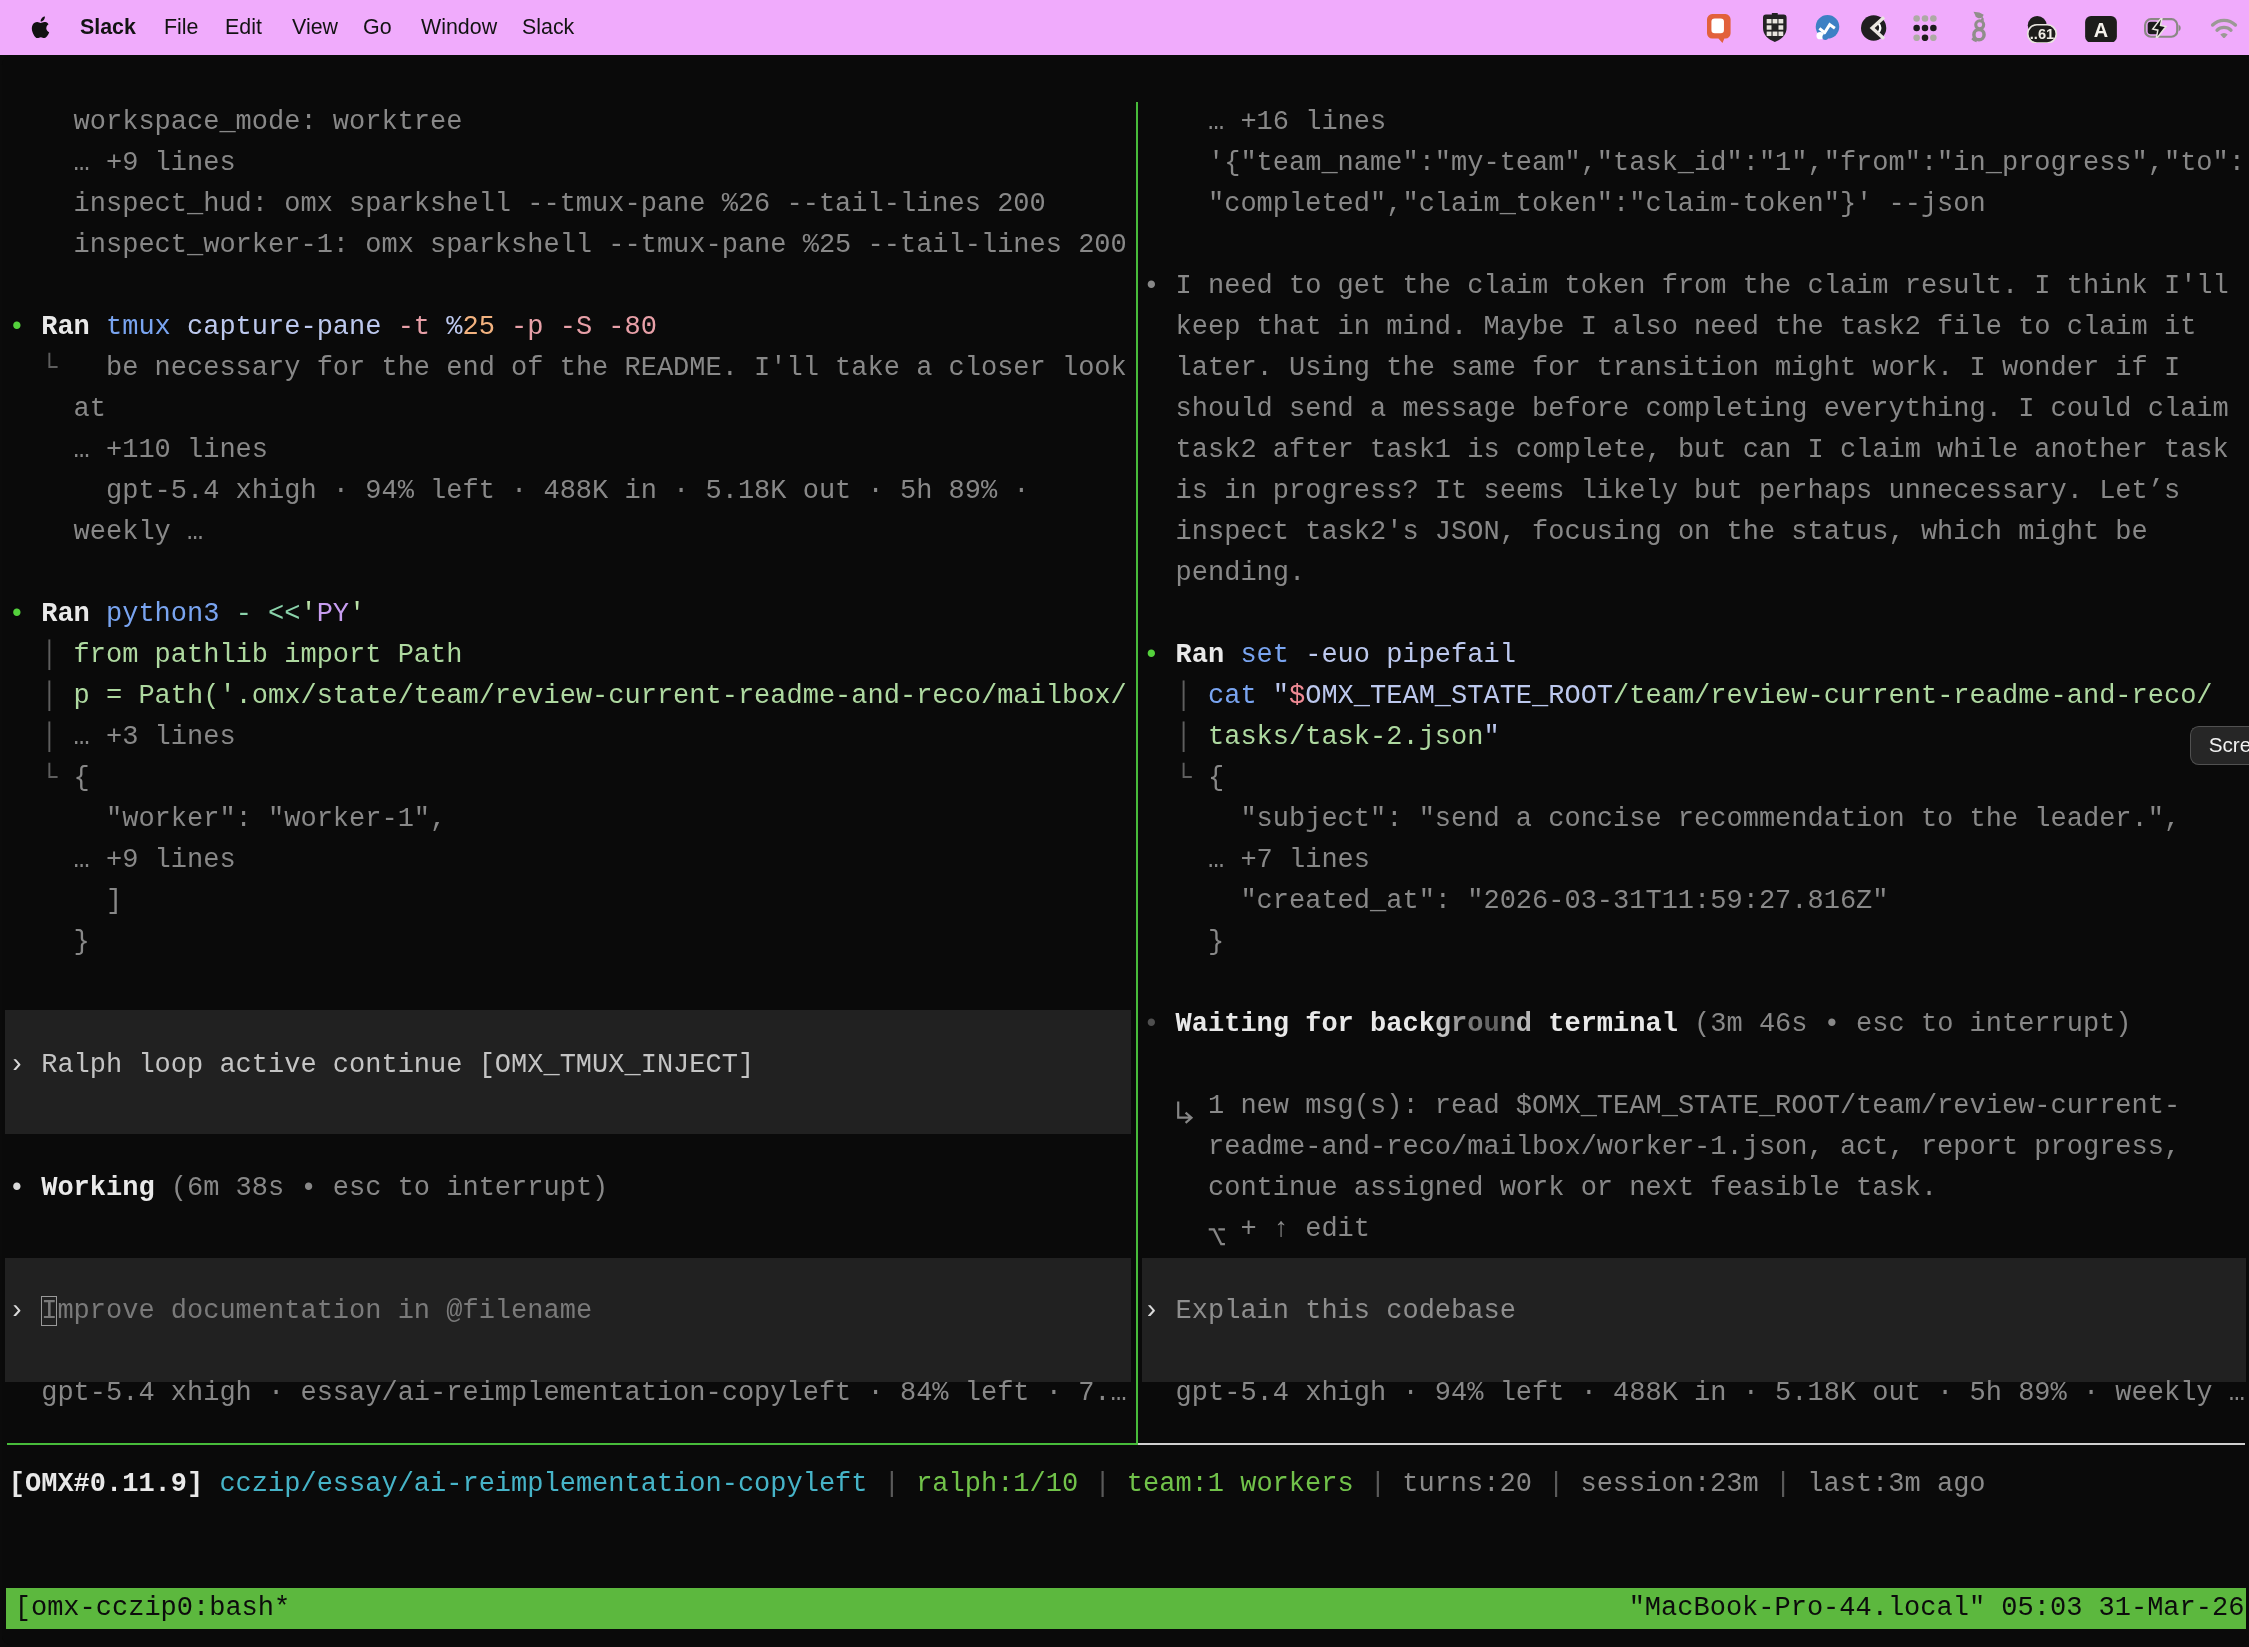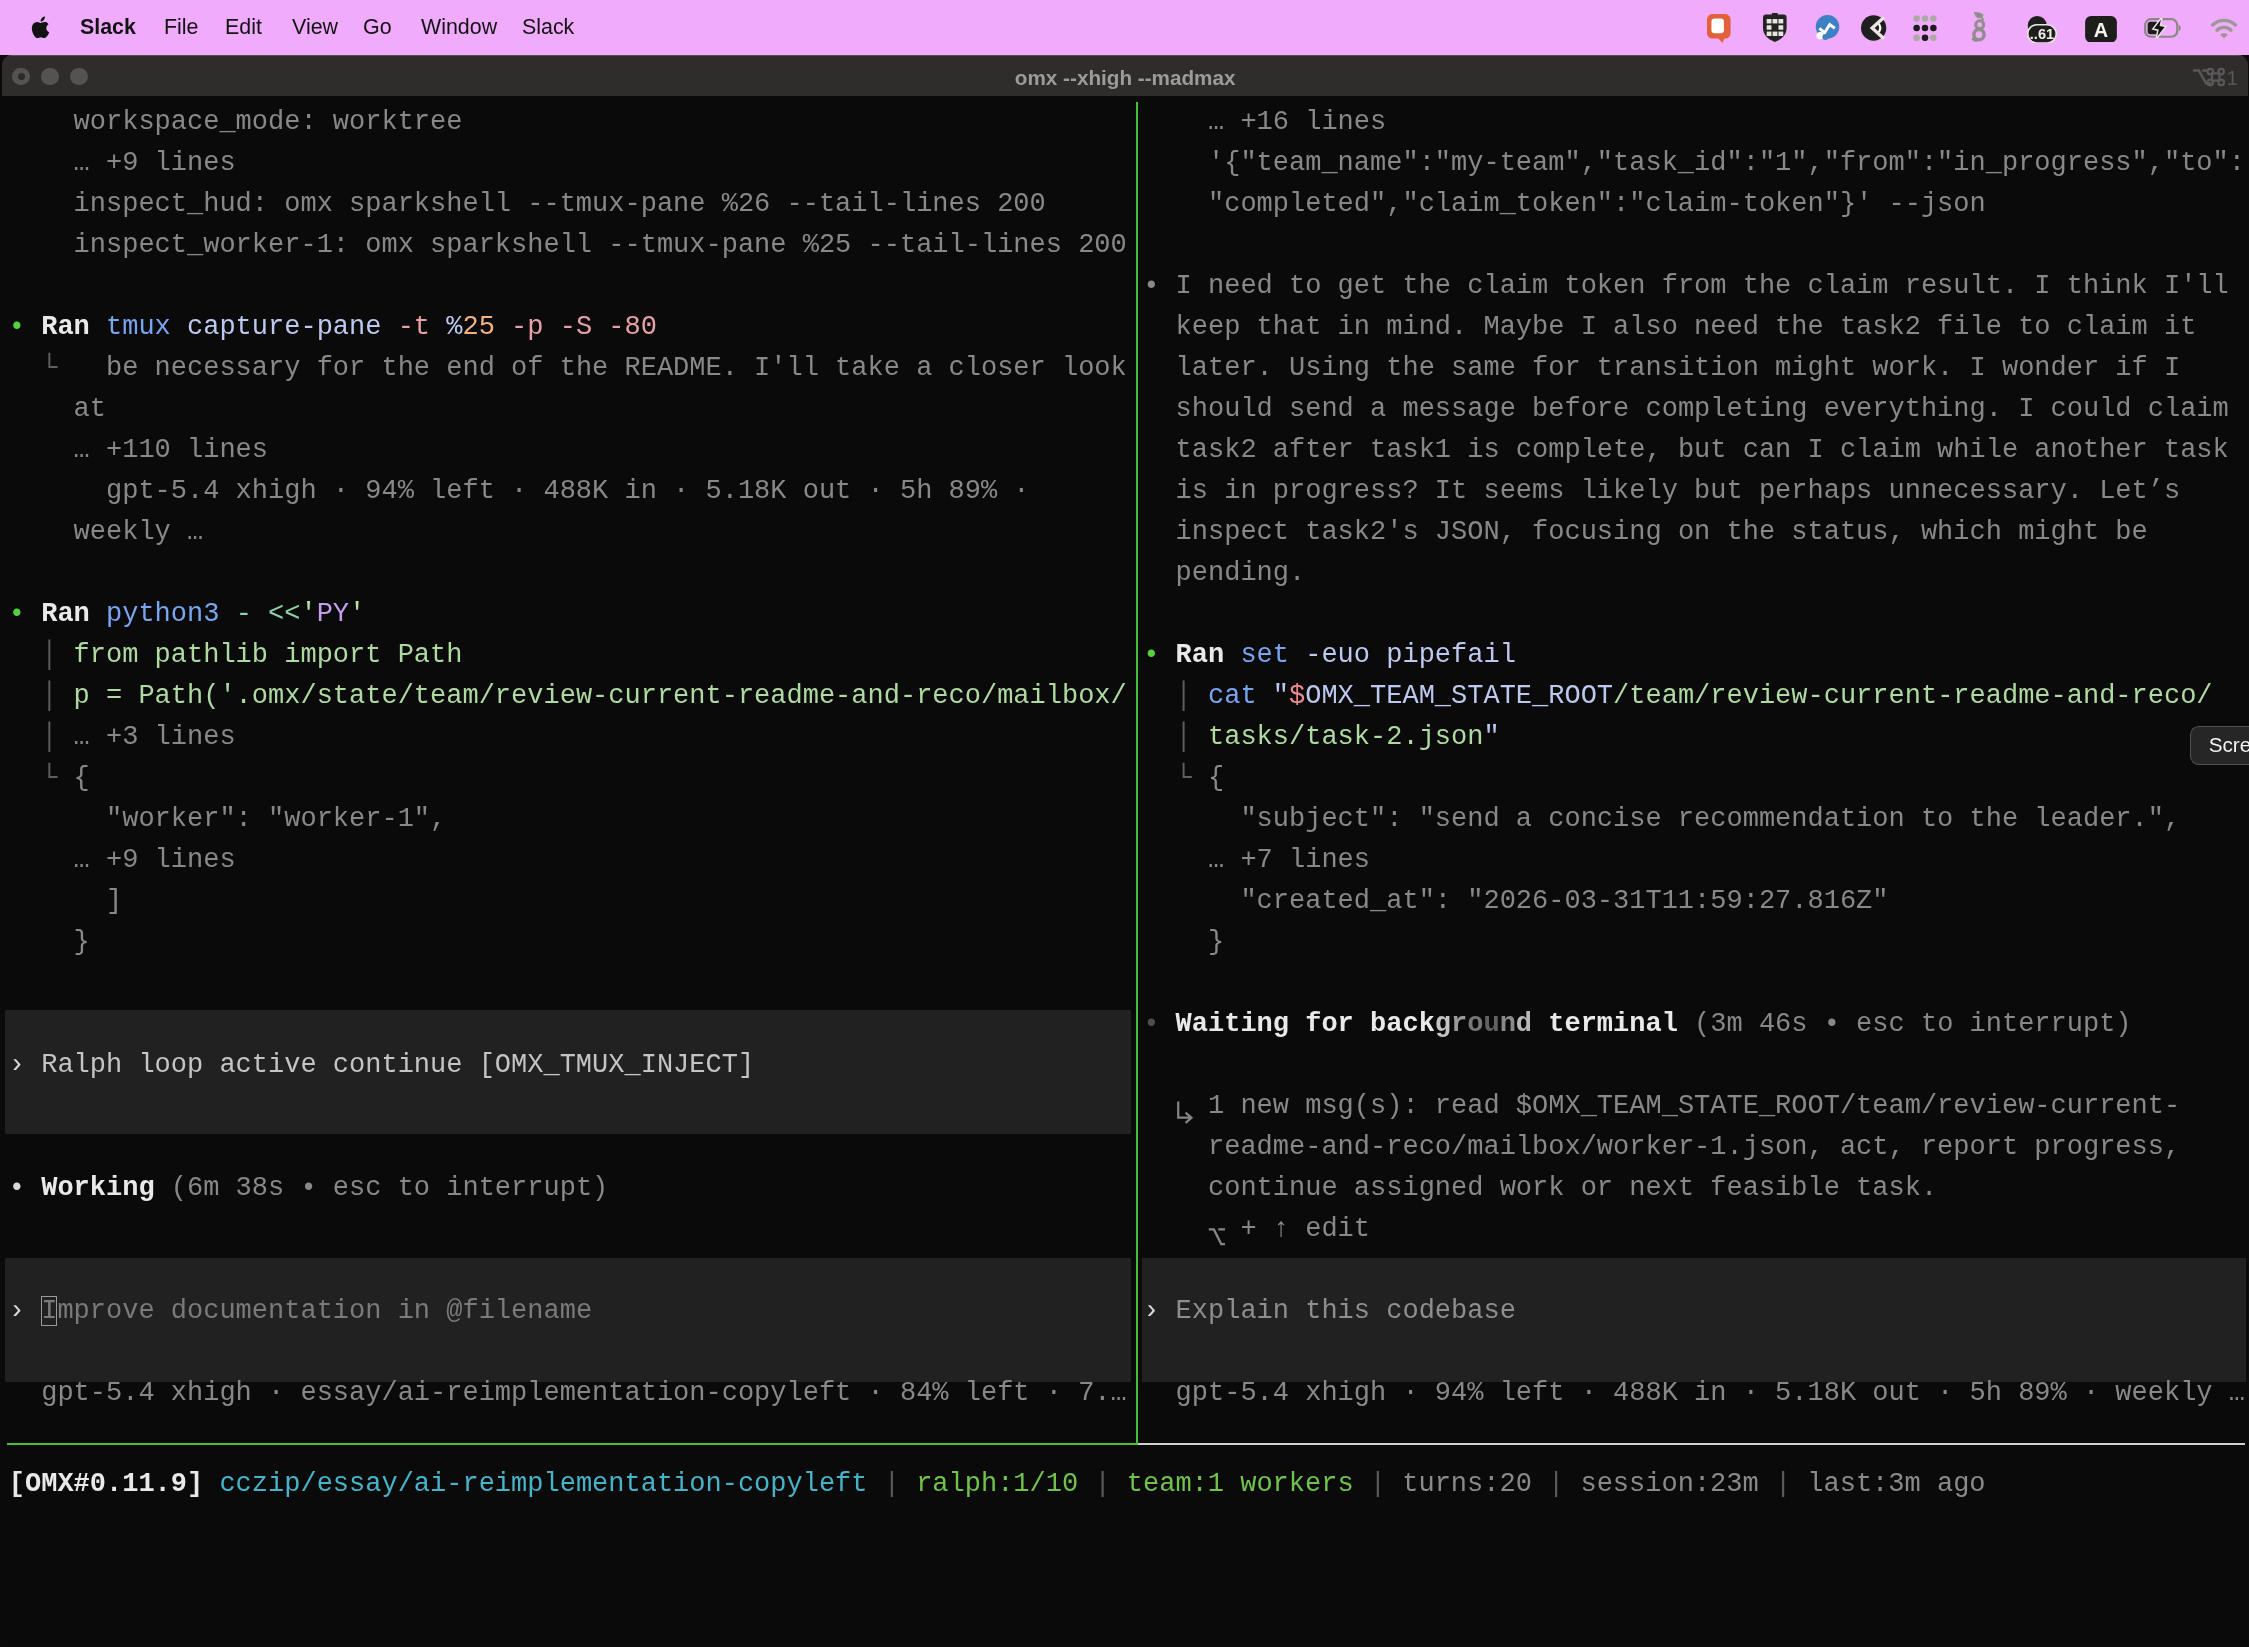--- a/index.html
+++ b/index.html
@@ -62,38 +62,20 @@
   #tmuxbar { position:absolute; background:#5cb83e; }
   #tmuxbar pre { position:absolute; color:#0c0c0c; }
   #scre { position:absolute; left:2190px; top:726px; width:66px; height:39px; background:#262626;
           border:1.8px solid #515151; border-right:none; border-radius:8.9px 0 0 8.9px;
           color:#f2f2f2; font-size:20.7px; line-height:35px; padding-left:17.7px; }
 </style>
 </head>
 <body>
 
 <div id="win">
-  <div id="titlebar">
-    <div class="tl" style="left:10.3px;"></div>
-    <div class="tl" style="left:39px;"></div>
-    <div class="tl" style="left:68px;"></div>
-    <div style="position:absolute;left:15.5px;top:17px;width:7.4px;height:7.4px;border-radius:50%;background:#2b2b29;"></div>
-    <div id="title">omx --xhigh --madmax</div>
-    <svg id="keycombo" width="46" height="22" viewBox="0 0 62 30">
-      <path d="M1 6 h8 l10 18 h7 M13.5 6 h8.5" stroke="#58585a" stroke-width="3.4" fill="none"></path>
-      <g stroke="#58585a" stroke-width="3" fill="none">
-        <path d="M27 10 h10 v10 h-10 z"></path>
-        <circle cx="24.6" cy="7.6" r="3.8"></circle>
-          <circle cx="39.4" cy="7.6" r="3.8"></circle>
-        <circle cx="24.6" cy="22.4" r="3.8"></circle>
-          <circle cx="39.4" cy="22.4" r="3.8"></circle>
-      </g>
-      <text x="47" y="25.5" font-size="27" fill="#58585a" font-family="Liberation Sans">1</text>
-    </svg>
-  </div>
 
   <div id="term">
 
     <div class="inputbox" style="left:3px;  top:914px; width:1126px; height:124px;"></div>
     <div class="inputbox" style="left:3px;  top:1162px;   width:1126px; height:124px;"></div>
     <div class="inputbox" style="left:1140px; top:1162px; width:1104px; height:124px;"></div>
 
     <div id="vdiv" style="left:1134px; top:5.9px; width:2.2px; height:1343px;"></div>
     <div class="hline" style="left:5.2px; top:1347px; width:1129px; background:#47bb3a;"></div>
     <div class="hline" style="left:1136px; top:1347px; width:1107px; background:#d0d0d0;"></div>
@@ -166,20 +148,24 @@
 
     <svg style="position:absolute;left:1174px;top:1004px;" width="17.7" height="26.6" viewBox="0 0 24 36">
       <path d="M3 2 v22 h16 M13 17 l8 7 -8 7" stroke="#868686" stroke-width="3" fill="none"></path>
     </svg>
     <svg style="position:absolute;left:1206px;top:1129px;" width="17.7" height="23.6" viewBox="0 0 24 32">
       <path d="M1 6 h7 l10 20 h5 M14 6 h9" stroke="#868686" stroke-width="3.2" fill="none"></path>
     </svg>
 
     <pre style="left:6.6px; top:1368px;"><span class="w">[OMX#0.11.9]</span> <span class="cyn">cczip/essay/ai-reimplementation-copyleft</span> <span class="sep">|</span> <span class="sgr">ralph:1/10</span> <span class="sep">|</span> <span class="sgr">team:1 workers</span> <span class="sep">|</span> <span class="g2">turns:20</span> <span class="sep">|</span> <span class="g2">session:23m</span> <span class="sep">|</span> <span class="g2">last:3m ago</span></pre>
 
+    <div id="tmuxbar" style="left:3.7px; top:1492px; width:2240px; height:41px;">
+      <pre style="left:8.9px; top:0;">[omx-cczip0:bash*</pre>
+      <pre style="right:1.5px; top:0;">"MacBook-Pro-44.local" 05:03 31-Mar-26</pre>
+    </div>
   </div>
 </div>
 
 <div id="scre">Scre</div>
 
 <div id="menubar">
   <svg class="micon" style="left:31px; top:11.8px;" width="19" height="28" viewBox="0 0 21.5 26">
     <path fill="#121212" d="M17.3 15.6c0-3.1 2.5-4.6 2.6-4.7-1.4-2.1-3.6-2.4-4.4-2.4-1.9-.2-3.6 1.1-4.6 1.1-1 0-2.4-1.1-4-1-2 0-3.9 1.2-5 3-2.1 3.7-.5 9.1 1.6 12.1 1 1.5 2.2 3.1 3.8 3 1.5-.1 2.1-1 3.9-1 1.8 0 2.3 1 4 .9 1.6 0 2.7-1.5 3.7-3 1.2-1.7 1.6-3.4 1.7-3.5 0 0-3.2-1.2-3.3-4.5z"></path>
     <path fill="#121212" d="M14.5 6.1c.8-1 1.4-2.4 1.2-3.8-1.2 0-2.7.8-3.5 1.8-.8.9-1.5 2.3-1.3 3.7 1.4.1 2.8-.7 3.6-1.7z"></path>
   </svg>

